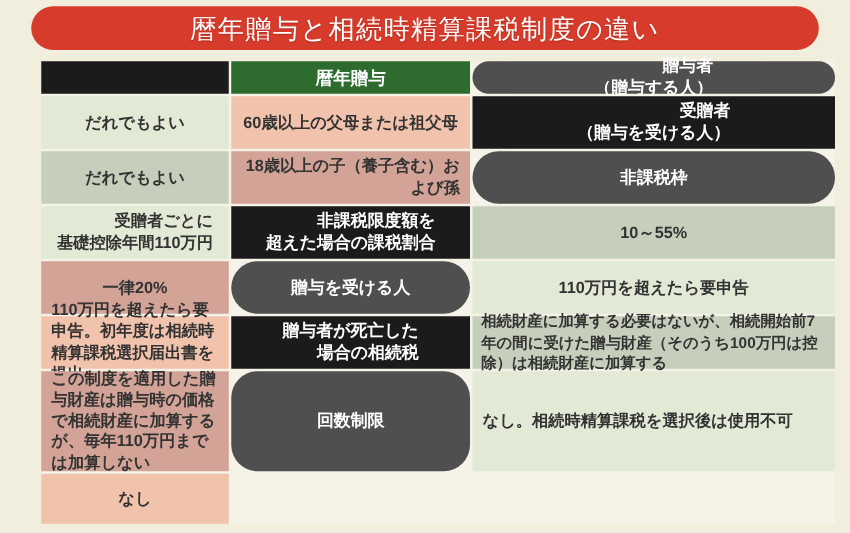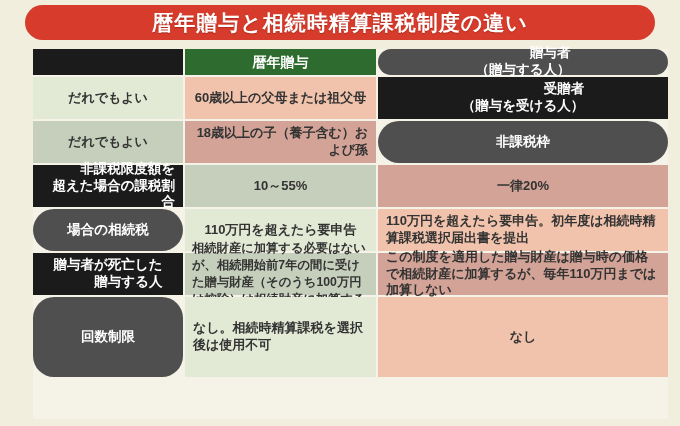--- a/index.html
+++ b/index.html
@@ -8,21 +8,21 @@
     background:#f2eede;
     font-family:"Liberation Sans","DejaVu Sans",sans-serif;
     position:relative;overflow:hidden;
   }
   .banner{
     position:absolute;left:25px;top:5px;width:630px;height:35px;
     background:#d63b2b;border-radius:18px;
     display:flex;align-items:center;justify-content:center;
   }
   .banner-text{
-    color:#ffffff;font-size:21px;font-weight:700;letter-spacing:1px;
+    color:#ffffff;font-size:21px;font-weight:400;letter-spacing:1px;
     text-shadow:0 1px 1px rgba(120,20,10,.4);
     white-space:nowrap;
   }
   .cmp-table{
     position:absolute;left:33px;top:49px;
     display:grid;
     grid-template-columns:150px 191px 290px;
     grid-template-rows:26px 42px 42px 42px 42px 42px 80px 40px;
     gap:2px;
     background:#f5f3e8;
@@ -62,31 +62,33 @@
 （贈与する人）</div>
   <div class="cell gl">だれでもよい</div>
   <div class="cell pl">60歳以上の父母または祖父母</div>
 
   <div class="cell c1b">受贈者
 （贈与を受ける人）</div>
   <div class="cell gd">だれでもよい</div>
   <div class="cell pd">18歳以上の子（養子含む）および孫</div>
 
   <div class="cell c1a">非課税枠</div>
+  <div class="cell gl">受贈者ごとに
+基礎控除年間110万円</div>
 
   <div class="cell c1b">非課税限度額を
 超えた場合の課税割合</div>
   <div class="cell gd">10～55%</div>
   <div class="cell pd">一律20%</div>
 
-  <div class="cell c1a">場合の相続税</div>
+  <div class="cell c1a">贈与を受ける人</div>
   <div class="cell gl">110万円を超えたら要申告</div>
   <div class="cell pl left">110万円を超えたら要申告。初年度は相続時精算課税選択届出書を提出</div>
 
   <div class="cell c1b">贈与者が死亡した
-贈与する人</div>
+場合の相続税</div>
   <div class="cell gd left small">相続財産に加算する必要はないが、相続開始前7年の間に受けた贈与財産（そのうち100万円は控除）は相続財産に加算する</div>
   <div class="cell pd left">この制度を適用した贈与財産は贈与時の価格で相続財産に加算するが、毎年110万円までは加算しない</div>
 
   <div class="cell c1a">回数制限</div>
   <div class="cell gl left">なし。相続時精算課税を選択後は使用不可</div>
   <div class="cell pl">なし</div>
 </div>
 
 </body></html>

